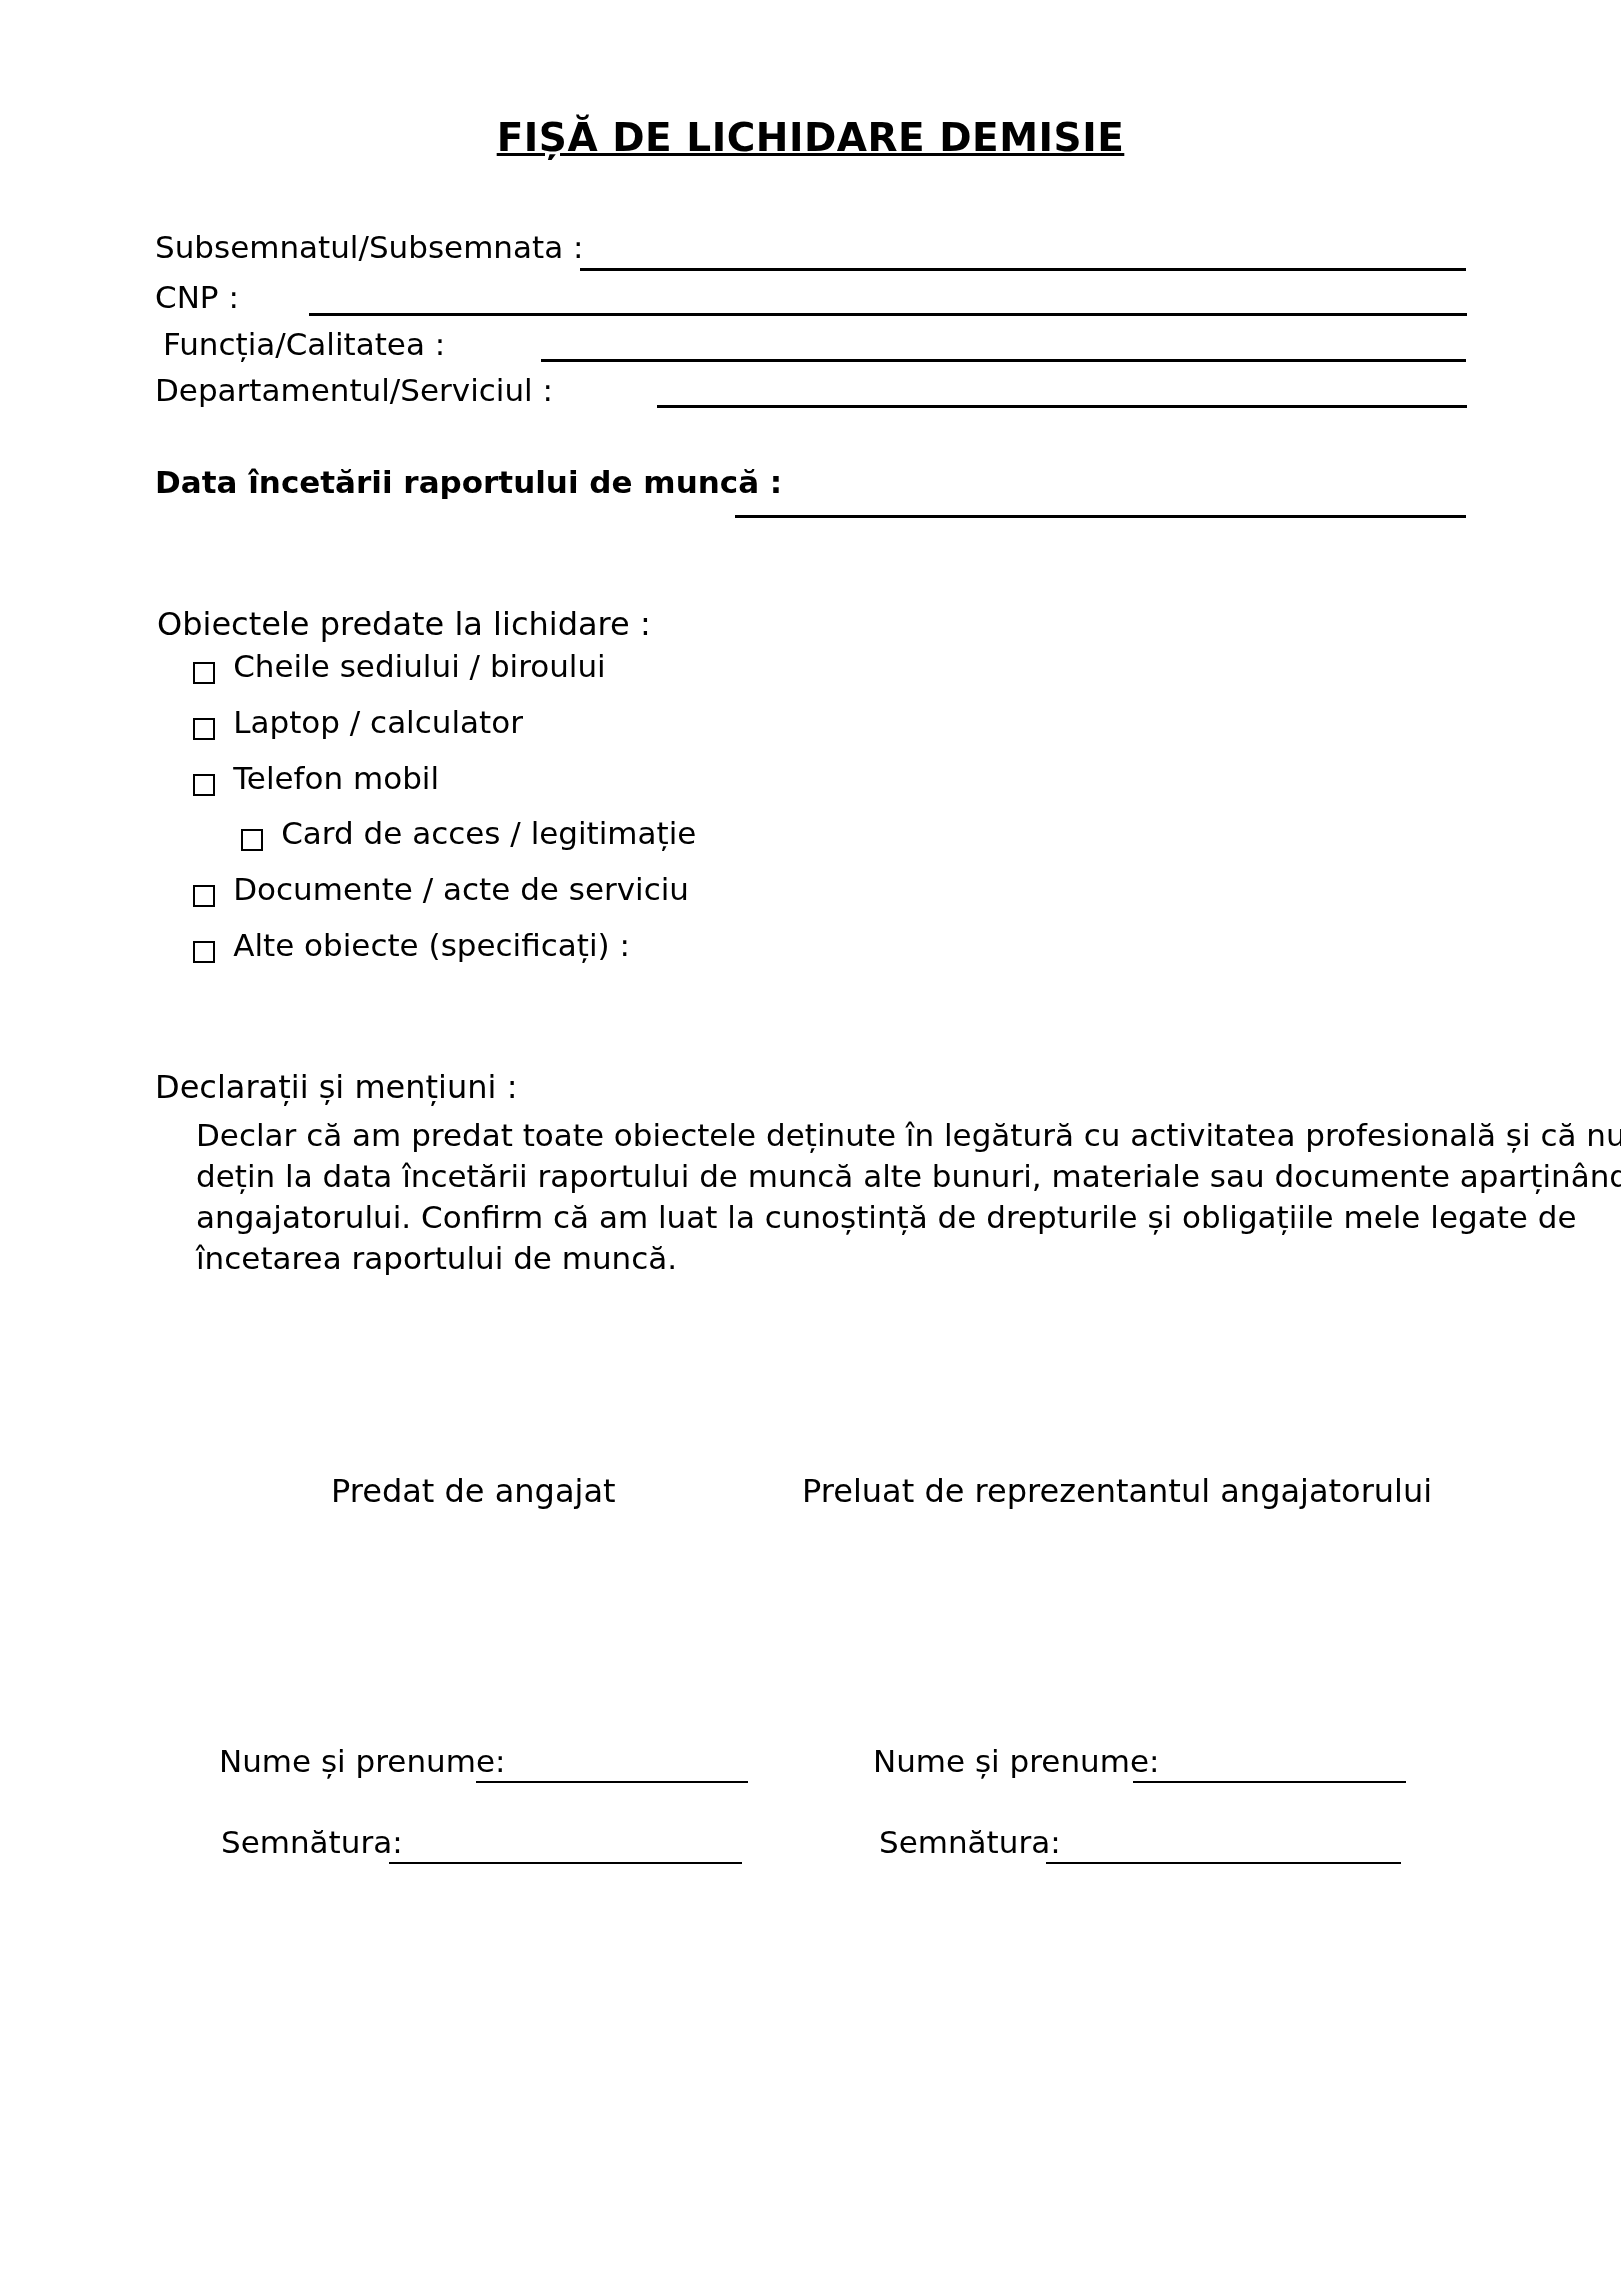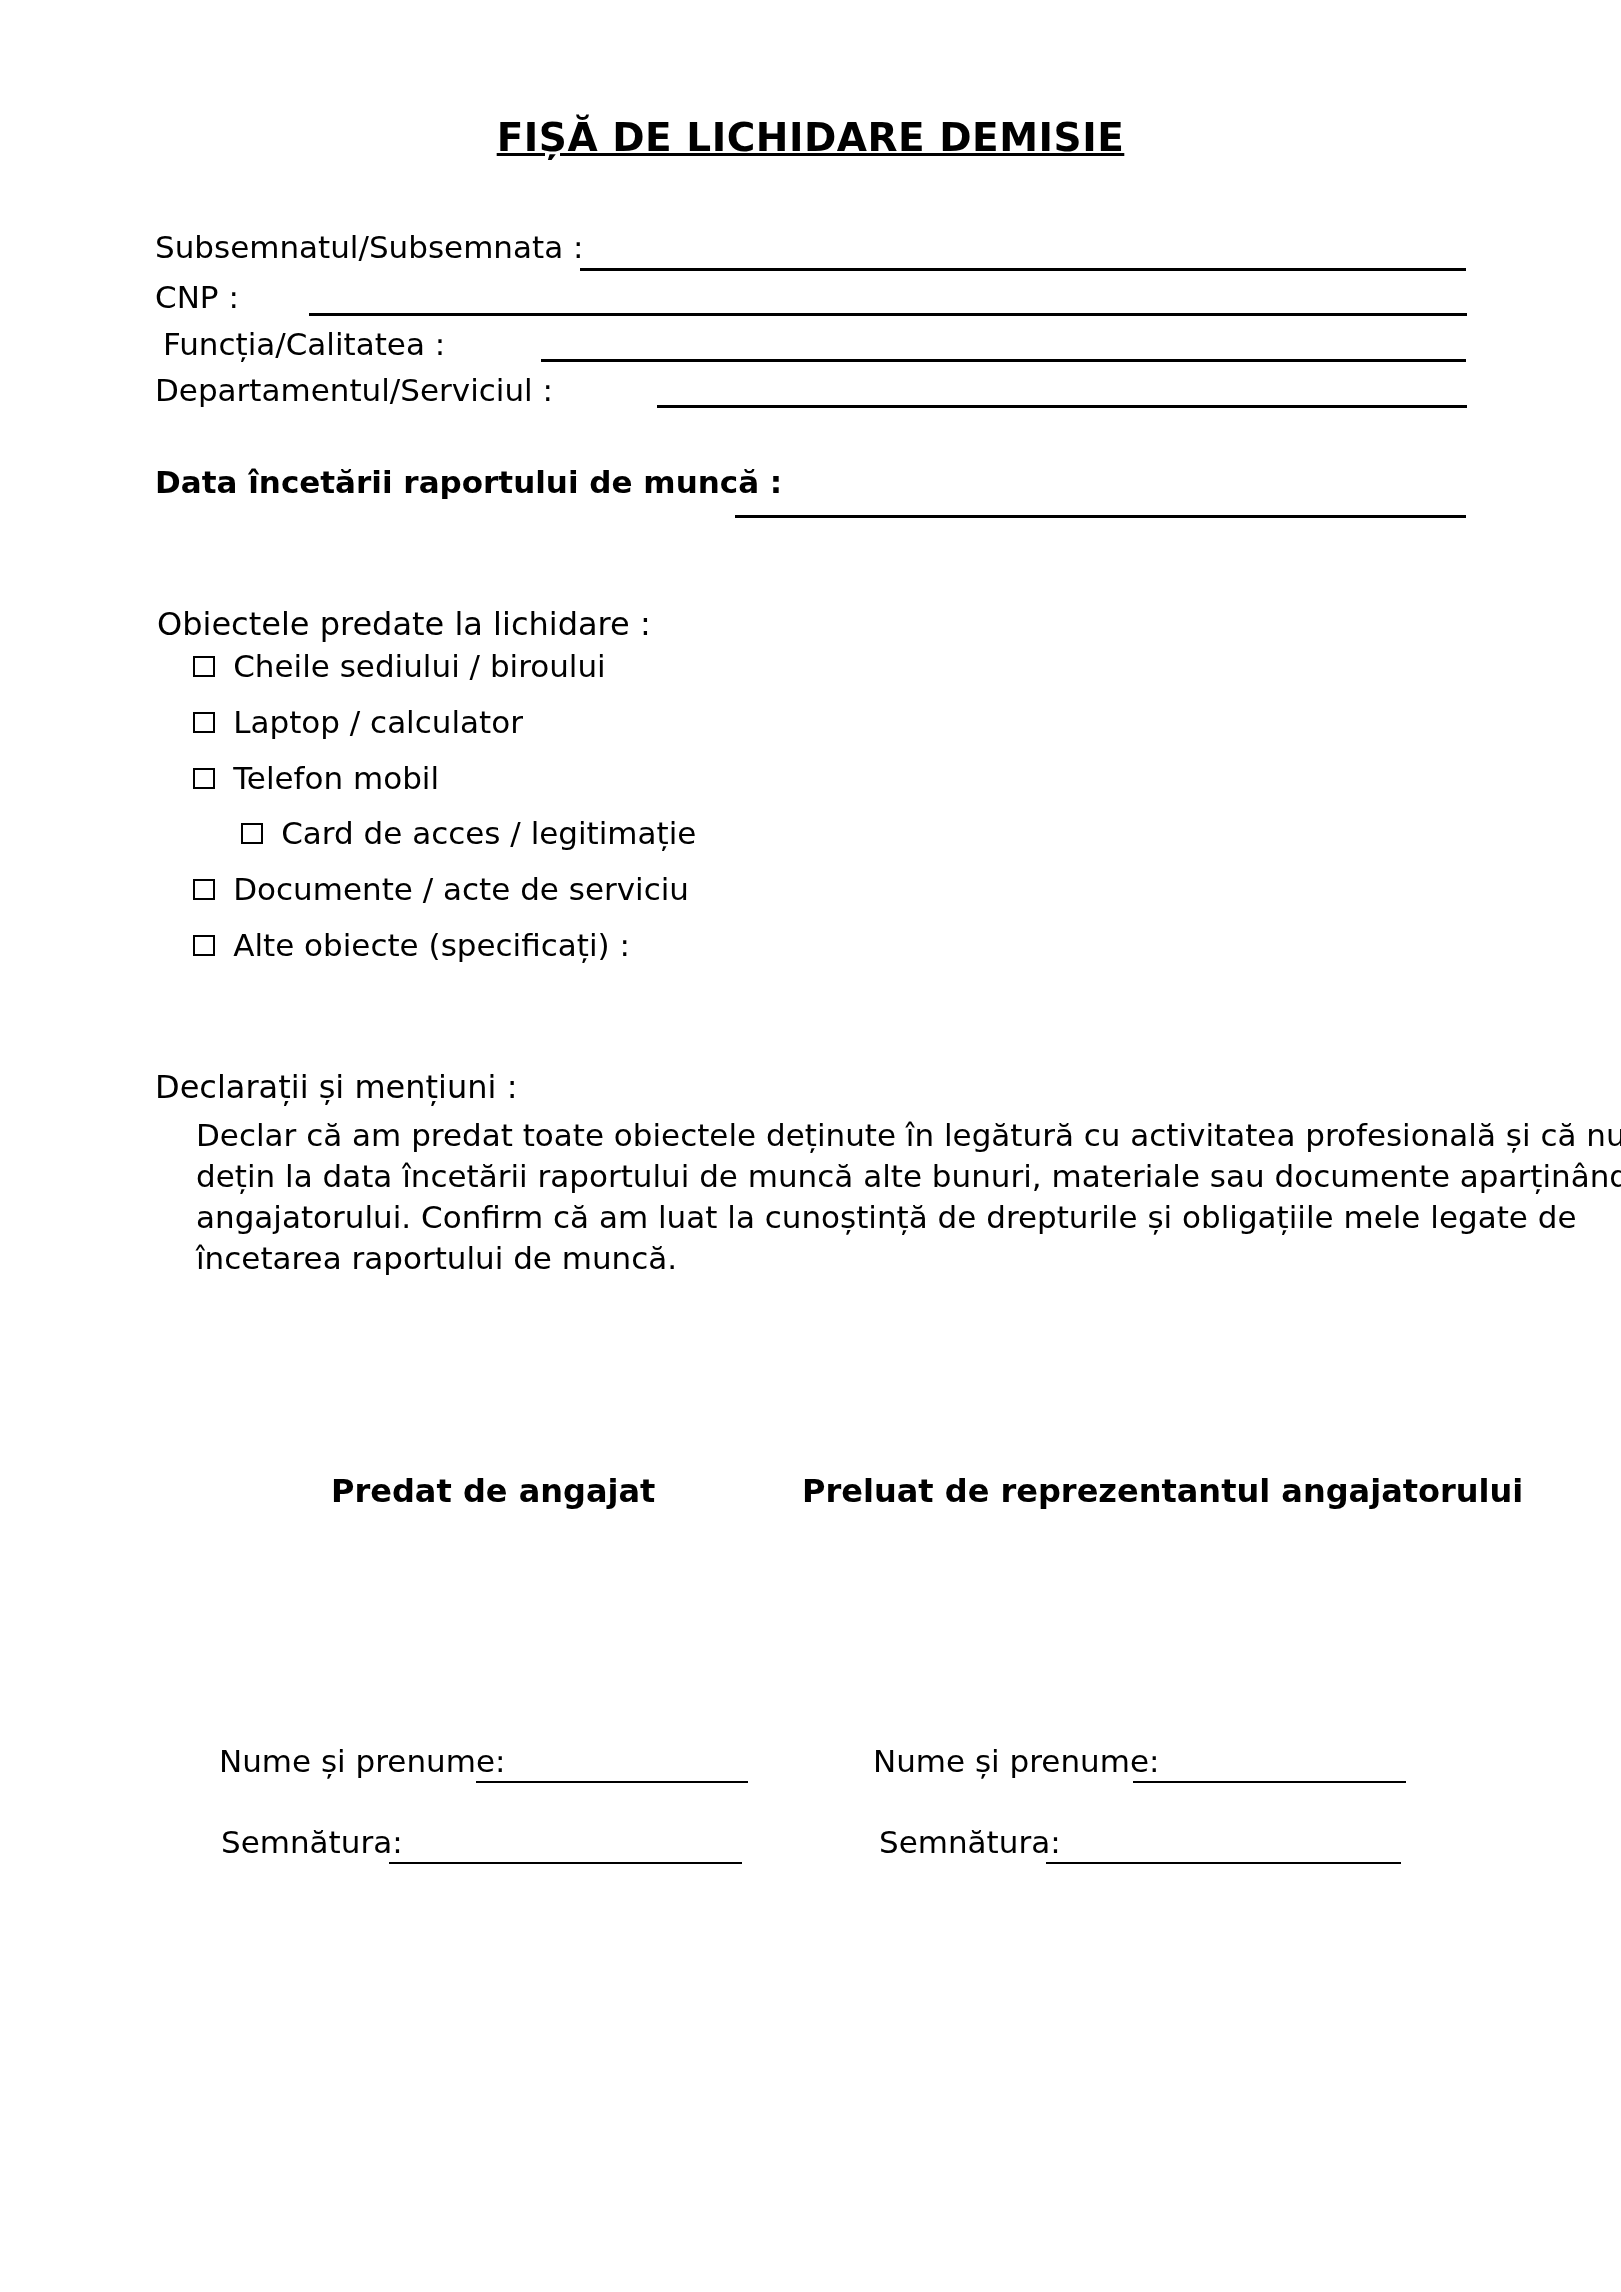--- a/index.html
+++ b/index.html
@@ -38,21 +38,21 @@
     border-bottom: 2.9px solid #000000;
     height: 2.9px;
   }
 
   .section-heading {
     font-size: 32px; line-height: 39px; font-weight: normal; white-space: nowrap;
   }
 
   .check-row {
     left: 193px; height: 35px;
-    display: flex; align-items: center;
+    display: flex; align-items: flex-end;
   }
   .checkbox {
     width: 21.6px; height: 21.6px;
     border: 2px solid #000000;
     display: inline-block;
     background: #ffffff;
     flex: 0 0 auto;
   }
   .check-label {
     margin-left: 18.6px;
@@ -60,21 +60,21 @@
   }
 
   .para {
     left: 196px; top: 1115px; width: 1284px;
   }
   .para-line {
     font-size: 31px; line-height: 41px; white-space: nowrap;
   }
 
   .sig-header {
-    font-size: 32px; line-height: 39px; font-weight: bold; white-space: nowrap;
+    font-size: 32px; line-height: 39px; font-weight: normal; white-space: nowrap;
   }
 </style>
 </head>
 <body>
 
 <div class="page">
 
   <div class="abs title">FIȘĂ DE LICHIDARE DEMISIE</div>
 
   <div class="abs lbl" style="left:155px; top:228px;">Subsemnatul/Subsemnata :</div>

